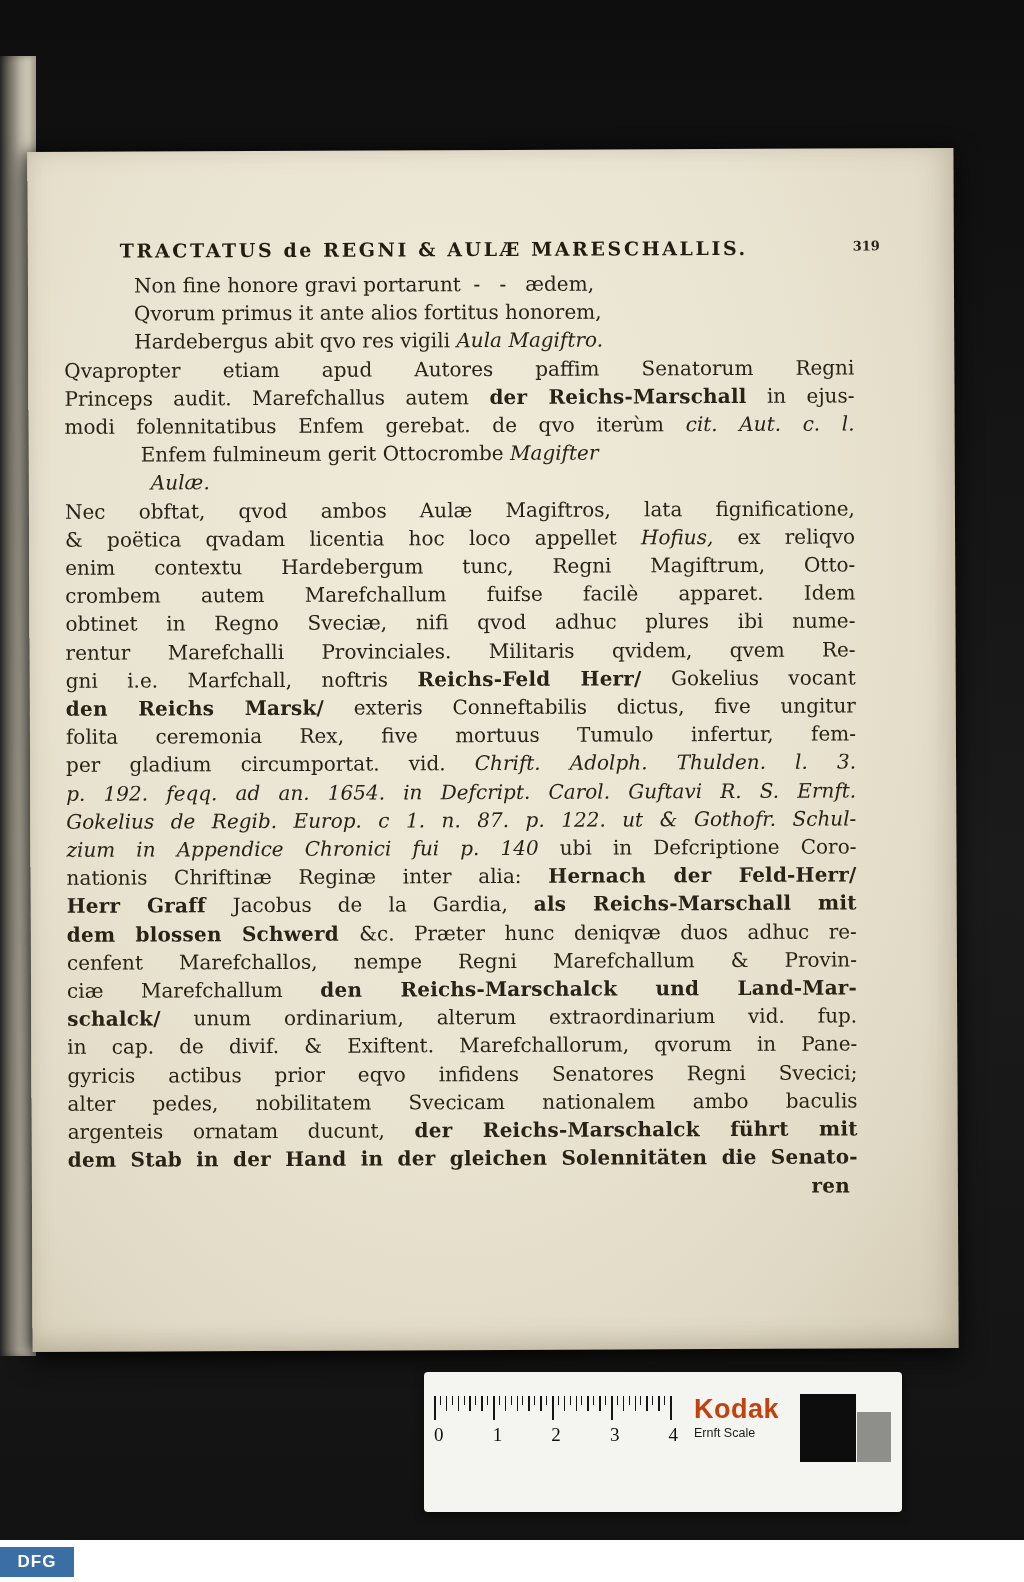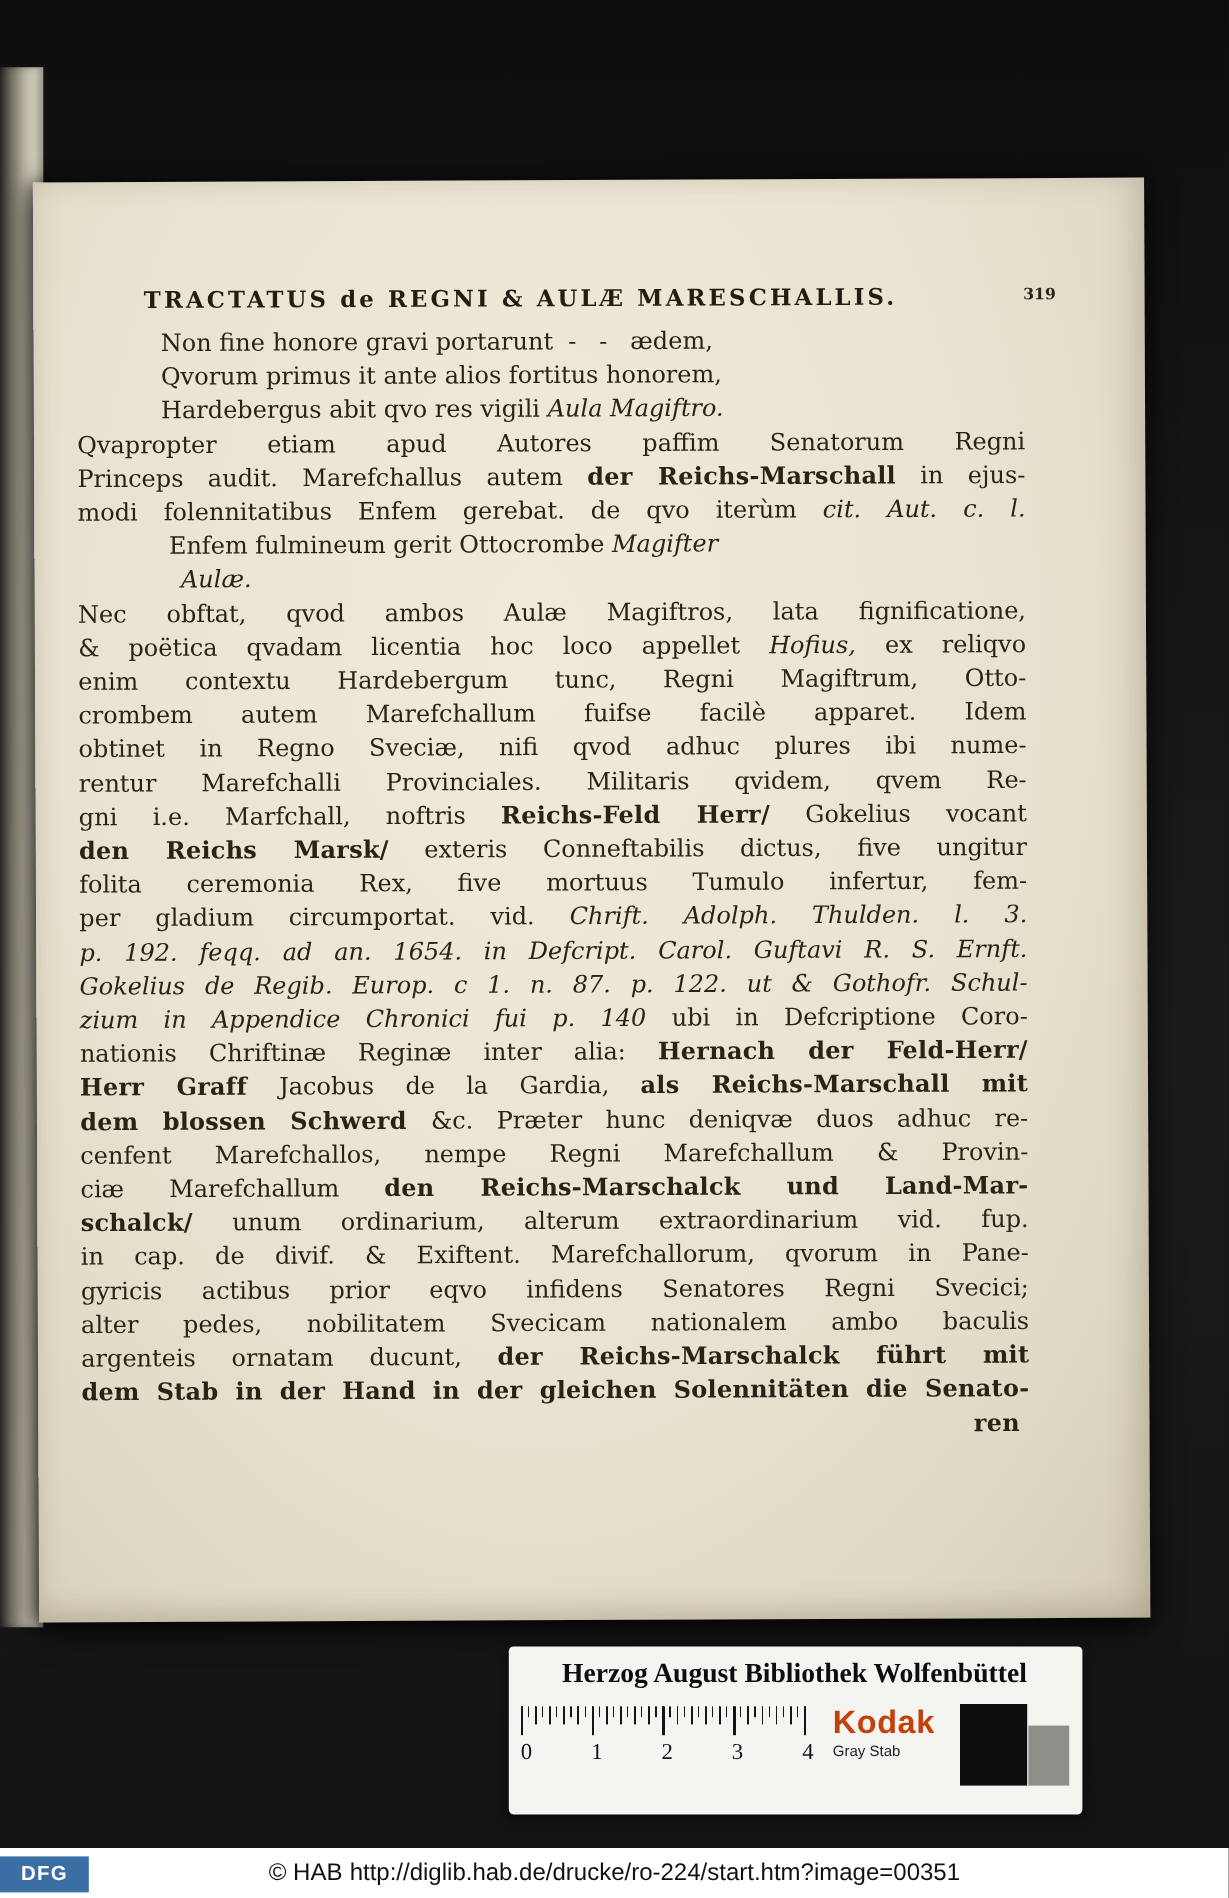--- a/index.html
+++ b/index.html
@@ -114,41 +114,37 @@
         <div class="line"><span class="n">in cap. de divif. &amp; Exiftent. Marefchallorum, qvorum in Pane-</span></div>
         <div class="line"><span class="n">gyricis actibus prior eqvo infidens Senatores Regni Svecici;</span></div>
         <div class="line"><span class="n">alter pedes, nobilitatem Svecicam nationalem ambo baculis</span></div>
         <div class="line"><span class="n">argenteis ornatam ducunt, </span><span class="f">der Reichs-Marschalck führt mit</span></div>
         <div class="line"><span class="f">dem Stab in der Hand in der gleichen Solennitäten die Senato-</span></div>
         <div class="line right"><span class="f">ren</span></div>
       </div>
   </div>
 
   <div class="scale-card">
-    <div class="library-name">Herzog August Bibliothek Wolfenbüttel</div>
     <div class="scale-row">
       <div class="ruler">
         <div class="ruler-ticks"></div>
         <div class="ruler-numbers">
             <span>0</span>
             <span>1</span>
             <span>2</span>
             <span>3</span>
             <span>4</span>
           </div>
       </div>
       <div class="kodak-block">
         <div class="kodak-brand">Kodak</div>
-        <div class="kodak-sub">Gray Stab</div>
+        <div class="kodak-sub">Ernft Scale</div>
       </div>
       <div class="patch black"></div>
       <div class="patch gray"></div>
     </div>
   </div>
 
   <div class="footer-bar">
     <div class="dfg-logo">DFG</div>
-    <div class="footer-text">
-      <span>© HAB</span><span class="footer-url">http://diglib.hab.de/drucke/ro-224/start.htm?image=00351</span>
-    </div>
   </div>
 
 </div>
 
 </body></html>

